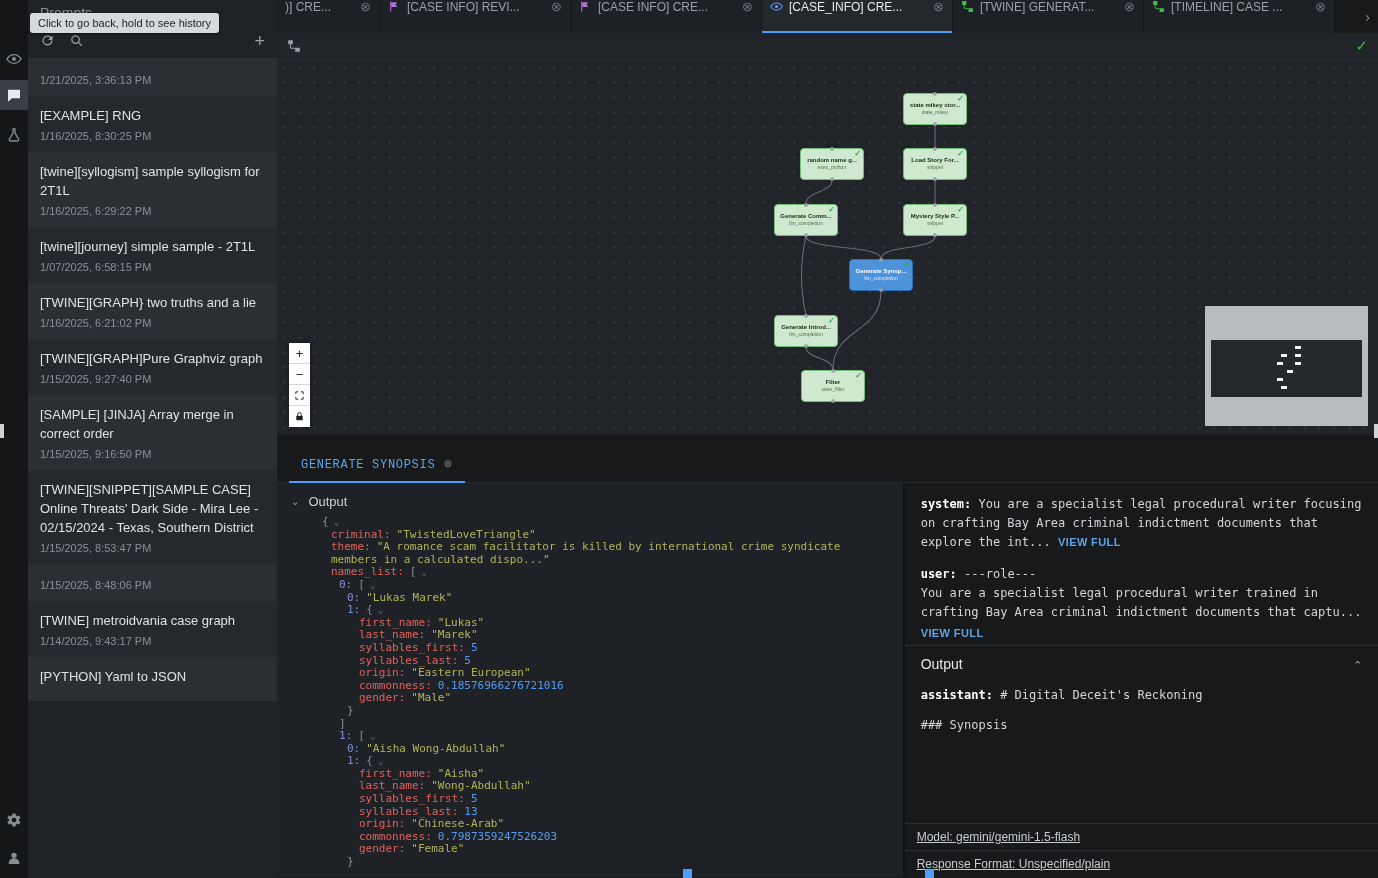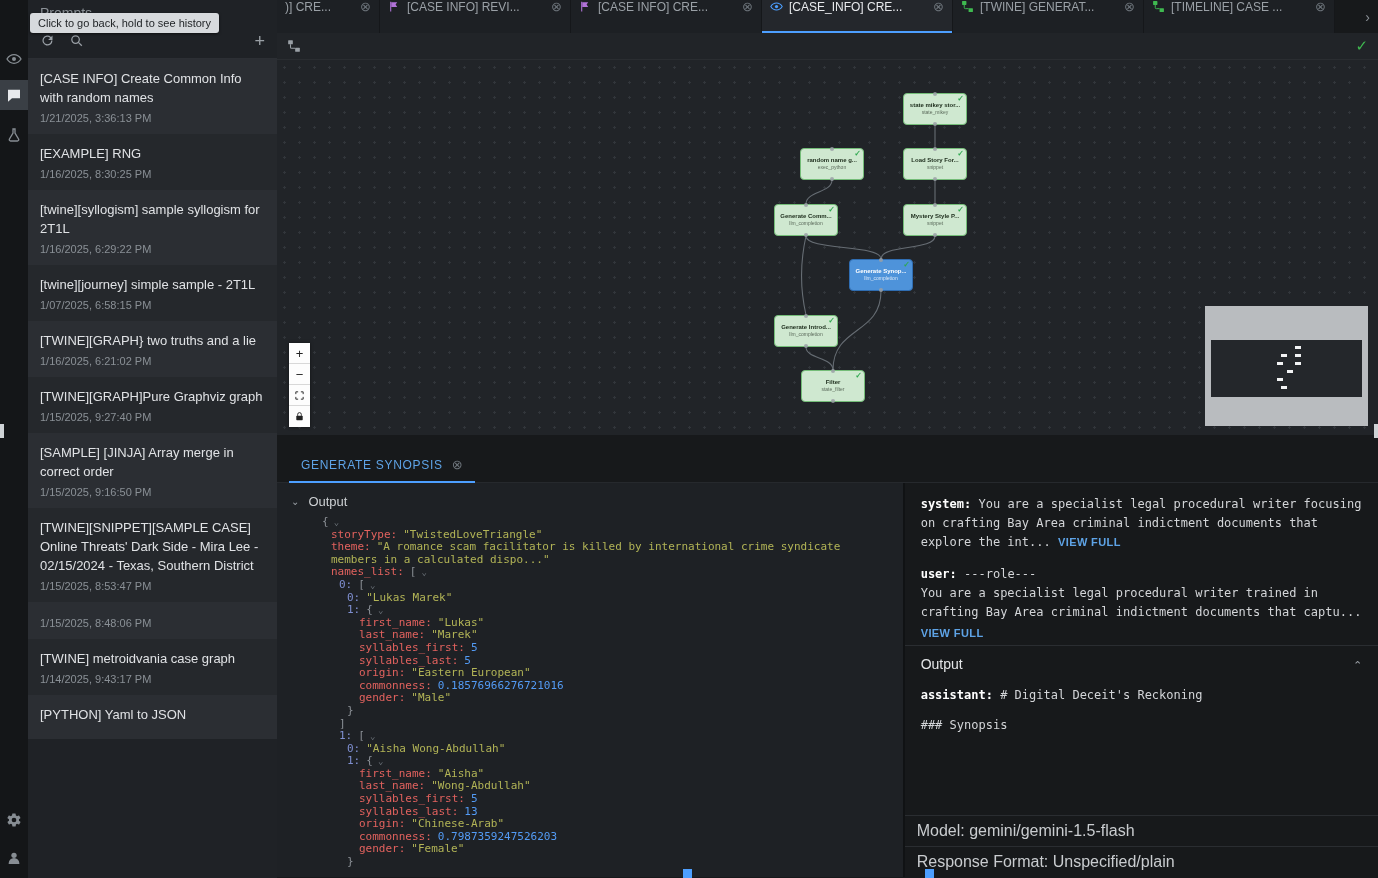--- a/index.html
+++ b/index.html
@@ -74,21 +74,21 @@
   .ctrl svg { width:11px; height:11px; color:#222; }
 
   .minimap { position:absolute; right:10px; top:246px; width:163px; height:120px; background:#b9bcbf; cursor:pointer; }
   .mm-view { position:absolute; left:6px; top:34px; width:151px; height:57px; background:#24272b; }
   .mm-dot  { position:absolute; width:6px; height:3px; background:#f2f3f4; }
 
   
   .bpanel { position:absolute; left:277px; top:435px; width:1101px; height:443px; background:#17191b; }
   .bp-tabs { height:48px; display:flex; align-items:flex-end; padding-left:12px; border-bottom:1px solid #26292d; }
   .bp-tab { display:flex; align-items:flex-start; gap:9px; padding:0 12px 9px; margin-bottom:-1px;
-            color:#5ea3e6; font-size:12px; letter-spacing:.7px; border-bottom:2px solid #4d9fff; cursor:pointer; }
+            color:#5ea3e6; font-size:12px; letter-spacing:.7px; border-bottom:2px solid #4d9fff; cursor:pointer;font-family:Liberation Mono, monospace; }
   .bp-content { display:flex; height:394px; }
 
   .json-panel { width:653px; background:#1e2125; overflow:hidden; }
   .jp-header { display:flex; align-items:center; gap:9px; padding:11px 0 7px 14px; color:#cdd0d3; font-size:13px; }
   .jp-car { color:#9aa0a6; font-size:10px; cursor:pointer; }
   .jtree { font-family:"DejaVu Sans Mono", monospace; font-size:11px; line-height:12.6px; }
   .jline { padding:0 14px 0 45px; white-space:pre-wrap; word-break:break-word; }
   .jline.i1 { padding-left:54px; } .jline.i2 { padding-left:62px; }
   .jline.i3 { padding-left:70px; } .jline.i4 { padding-left:82px; }
   .jkey { color:#e2625e; margin-right:6px; }
@@ -102,21 +102,21 @@
   .rp-scroll { padding:12px 16px 0; font-family:"DejaVu Sans Mono", monospace; font-size:12px; line-height:19px; color:#d3d5d8; }
   .rp-label { font-weight:bold; color:#ffffff; }
   .view-full { color:#5ea3e6; font-size:11px; letter-spacing:.4px; font-weight:bold;
                font-family:"Liberation Sans", sans-serif; cursor:pointer; }
   .rp-block { margin-bottom:13px; }
   .rp-output-header { display:flex; align-items:center; justify-content:space-between; padding:10px 16px;
       border-top:1px solid #2a2d31; color:#e4e6e8; font-size:14px; margin-top:2px; }
   .caret-up { display:inline-block; transform:rotate(180deg); color:#9aa0a6; font-size:11px; cursor:pointer; }
   .rp-assist { padding:4px 16px 0; font-family:"DejaVu Sans Mono", monospace; font-size:12px; line-height:19px; color:#d3d5d8; }
   .rp-assist .gap { height:11px; }
-  .rp-meta { position:absolute; bottom:0; left:0; right:0; background:#17191b; font-size:16px; color:#c9cccf; }
+  .rp-meta { position:absolute; bottom:0; left:0; right:0; background:#17191b; font-size:12px; color:#c9cccf;text-decoration:underline; }
   .rp-meta-row { padding:6px 12px; border-top:1px solid #2a2d31; }
 
   
   .rh { position:absolute; z-index:70; }
   .rh-left  { left:0; top:424px; width:4px; height:14px; background:#cfd3d6; }
   .rh-right { left:1374px; top:424px; width:4px; height:14px; background:#cfd3d6; }
   .rh-b1 { left:683px; top:869px; width:9px; height:9px; background:#4d9fff; }
   .rh-b2 { left:925px; top:869px; width:9px; height:9px; background:#4d9fff; }
 </style>
 </head>
@@ -161,21 +161,20 @@
           <path d="M17.6 6.4A8 8 0 1 0 20 12h-2.1a6 6 0 1 1-1.7-4.2L13 11h7V4l-2.4 2.4z" fill="currentColor"></path>
         </svg>
       <svg viewBox="0 0 24 24">
           <circle cx="10.5" cy="10.5" r="6" fill="none" stroke="currentColor" stroke-width="2"></circle>
           <path d="M15 15l5.5 5.5" stroke="currentColor" stroke-width="2"></path>
         </svg>
       <span class="sb-plus">+</span>
     </div>
     <div class="sb-list">
       <div class="s-item">
-          <div class="s-title">[CASE INFO] Create Common Info with random names</div>
           <div class="s-time">1/21/2025, 3:36:13 PM</div>
         </div>
       <div class="s-item">
           <div class="s-title">[EXAMPLE] RNG</div>
           <div class="s-time">1/16/2025, 8:30:25 PM</div>
         </div>
       <div class="s-item">
           <div class="s-title">[twine][syllogism] sample syllogism for 2T1L</div>
           <div class="s-time">1/16/2025, 6:29:22 PM</div>
         </div>
@@ -383,21 +382,21 @@
     </div>
     <div class="bp-content">
 
       <div class="json-panel">
         <div class="jp-header">
           <span class="jp-car">⌄</span>
           <span>Output</span>
         </div>
         <div class="jtree">
           <div class="jline i0"><span class="jpun">{</span><span class="jcar">⌄</span></div>
-          <div class="jline i1"><span class="jkey">storyType:</span><span class="jstr">"TwistedLoveTriangle"</span></div>
+          <div class="jline i1"><span class="jkey">criminal:</span><span class="jstr">"TwistedLoveTriangle"</span></div>
           <div class="jline i1"><span class="jkey">theme:</span><span class="jstr">"A romance scam facilitator is killed by international crime syndicate members in a calculated dispo..."</span></div>
           <div class="jline i1"><span class="jkey">names_list:</span><span class="jpun">[</span><span class="jcar">⌄</span></div>
           <div class="jline i2"><span class="jidx">0:</span><span class="jpun">[</span><span class="jcar">⌄</span></div>
           <div class="jline i3"><span class="jidx">0:</span><span class="jstr">"Lukas Marek"</span></div>
           <div class="jline i3"><span class="jidx">1:</span><span class="jpun">{</span><span class="jcar">⌄</span></div>
           <div class="jline i4"><span class="jkey">first_name:</span><span class="jstr">"Lukas"</span></div>
           <div class="jline i4"><span class="jkey">last_name:</span><span class="jstr">"Marek"</span></div>
           <div class="jline i4"><span class="jkey">syllables_first:</span><span class="jnum">5</span></div>
           <div class="jline i4"><span class="jkey">syllables_last:</span><span class="jnum">5</span></div>
           <div class="jline i4"><span class="jkey">origin:</span><span class="jstr">"Eastern European"</span></div>

